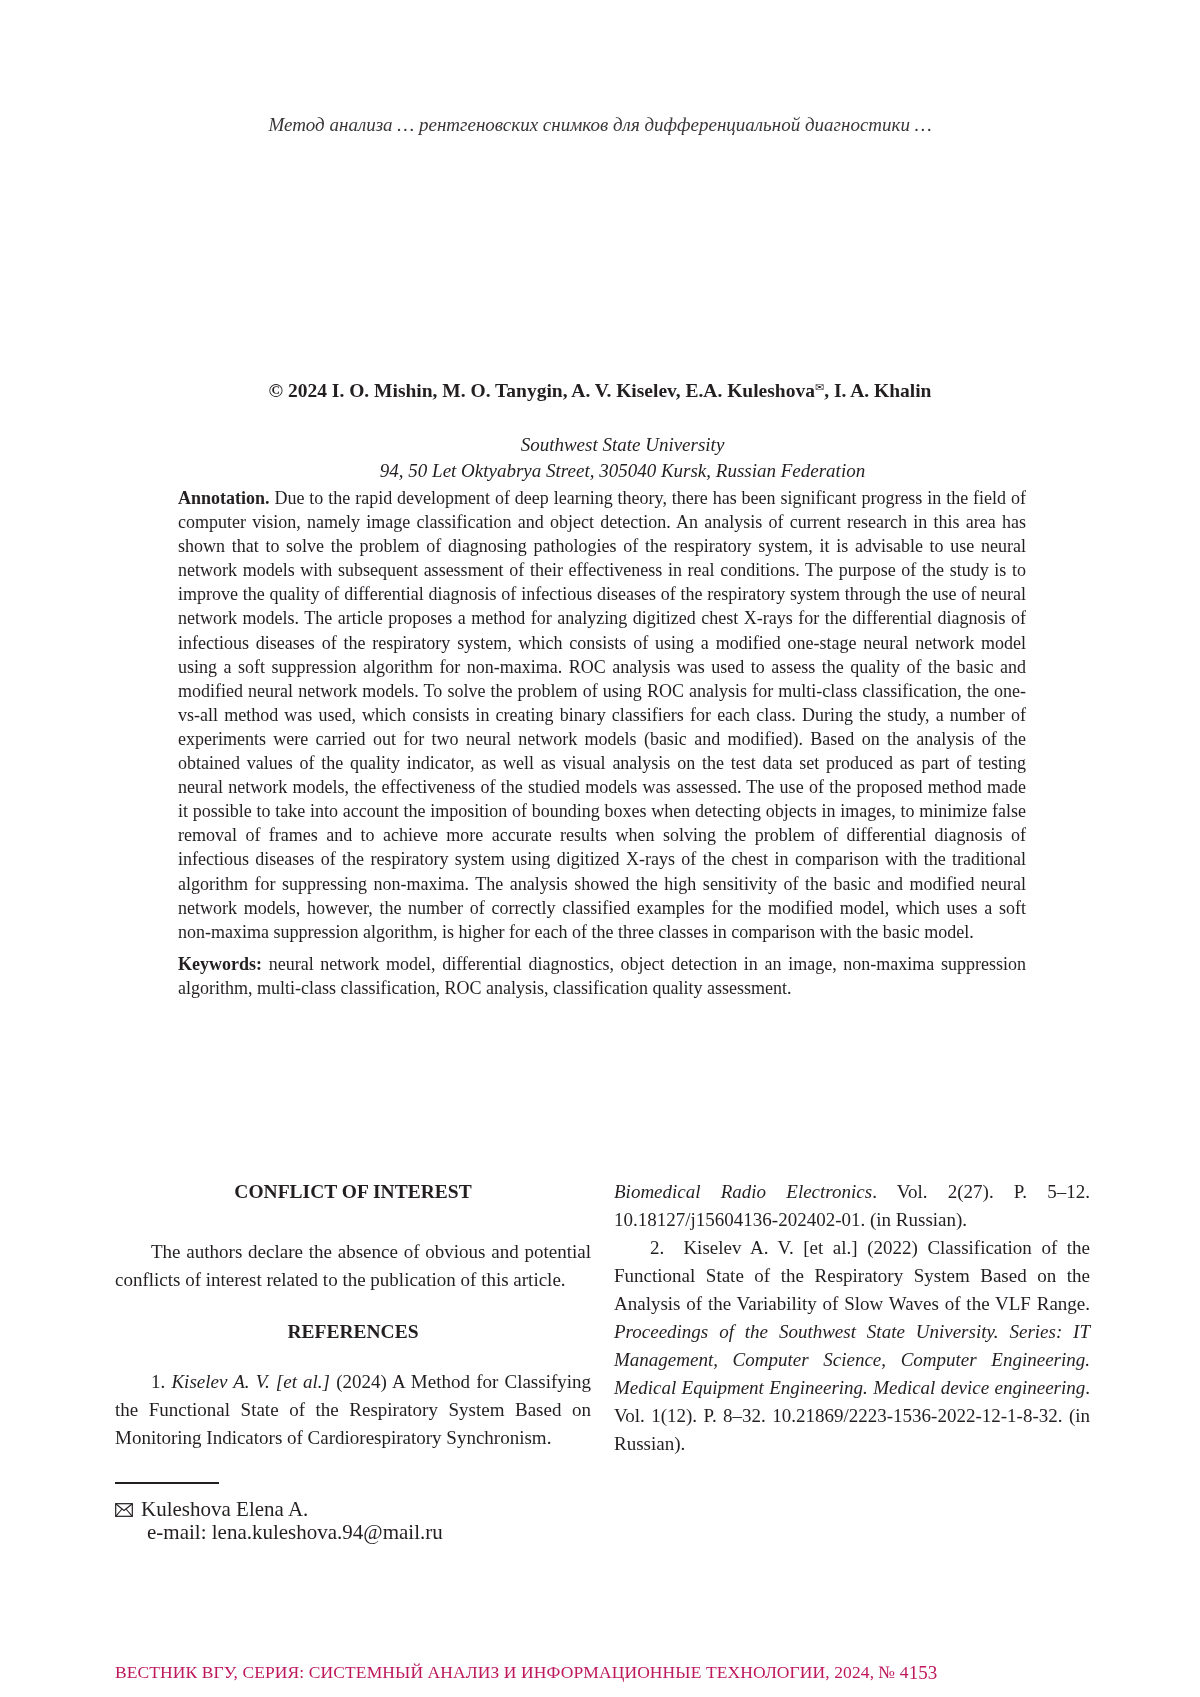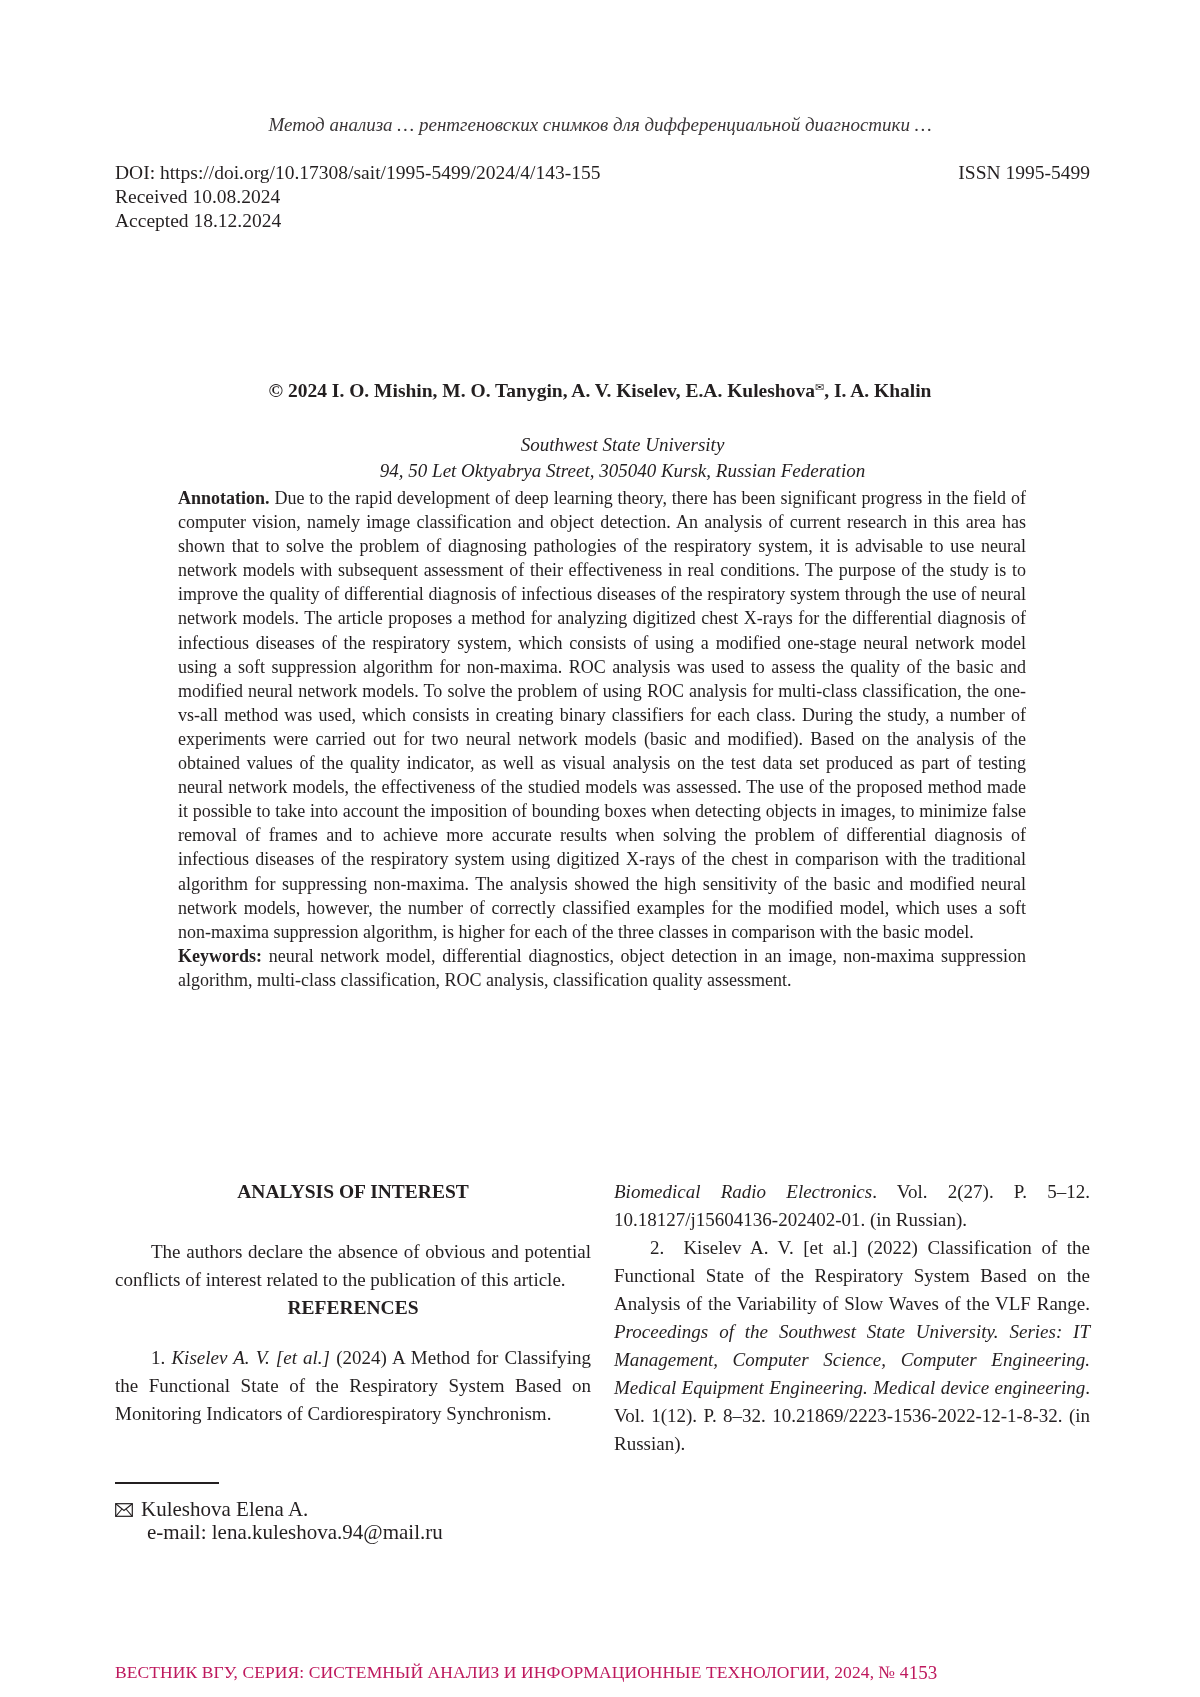--- a/index.html
+++ b/index.html
@@ -33,21 +33,21 @@
   .affiliation {
     position: absolute; top: 432px; left: 0; width: 1200px;
     text-align: center; font-style: italic; font-size: 19px; line-height: 26px; padding-left: 45px;
   }
 
   .abstract {
     position: absolute; top: 486px; left: 178px; width: 848px;
     font-size: 18px; line-height: 24.1px; text-align: justify;
   }
   .abstract b { font-weight: bold; }
-  .keywords { margin-top: 0; }
+  .keywords { margin-top: 8px; }
 
   .col-left {
     position: absolute; top: 1178px; left: 115px; width: 476px;
     font-size: 19px; line-height: 28px;
   }
   .col-right {
     position: absolute; top: 1178px; left: 614px; width: 476px;
     font-size: 19px; line-height: 28px;
   }
   .section-heading {
@@ -77,48 +77,40 @@
   .footer .journal { letter-spacing: 0.1px; }
   .footer .page-num { font-size: 19px; }
 </style>
 </head>
 <body>
 
 <div class="page">
 
   <div class="running-head">Метод анализа … рентгеновских снимков для дифференциальной диагностики …</div>
 
-  <div class="meta-block">
-    <div class="meta-row">
-      <span>DOI: https://doi.org/10.17308/sait/1995-5499/2024/4/143-155</span>
-      <span>ISSN 1995-5499</span>
-    </div>
-    <div>Received 10.08.2024</div>
-    <div>Accepted 18.12.2024</div>
-  </div>
 
 
   <div class="authors">
     <span>© 2024 I. O. Mishin, M. O. Tanygin, A. V. Kiselev, E.A. Kuleshova</span><sup>✉</sup><span>, I. A. Khalin</span>
   </div>
 
   <div class="affiliation">
     <div>Southwest State University</div>
     <div>94, 50 Let Oktyabrya Street, 305040 Kursk, Russian Federation</div>
   </div>
 
   <div class="abstract">
     <p><b>Annotation.</b><span> Due to the rapid development of deep learning theory, there has been significant progress in the field of computer vision, namely image classification and object detection. An analysis of current research in this area has shown that to solve the problem of diagnosing pathologies of the respiratory system, it is advisable to use neural network models with subsequent assessment of their effectiveness in real conditions. The purpose of the study is to improve the quality of differential diagnosis of infectious diseases of the respiratory system through the use of neural network models. The article proposes a method for analyzing digitized chest X-rays for the differential diagnosis of infectious diseases of the respiratory system, which consists of using a modified one-stage neural network model using a soft suppression algorithm for non-maxima. ROC analysis was used to assess the quality of the basic and modified neural network models. To solve the problem of using ROC analysis for multi-class classification, the one-vs-all method was used, which consists in creating binary classifiers for each class. During the study, a number of experiments were carried out for two neural network models (basic and modified). Based on the analysis of the obtained values of the quality indicator, as well as visual analysis on the test data set produced as part of testing neural network models, the effectiveness of the studied models was assessed. The use of the proposed method made it possible to take into account the imposition of bounding boxes when detecting objects in images, to minimize false removal of frames and to achieve more accurate results when solving the problem of differential diagnosis of infectious diseases of the respiratory system using digitized X-rays of the chest in comparison with the traditional algorithm for suppressing non-maxima. The analysis showed the high sensitivity of the basic and modified neural network models, however, the number of correctly classified examples for the modified model, which uses a soft non-maxima suppression algorithm, is higher for each of the three classes in comparison with the basic model.</span></p>
     <p class="keywords"><b>Keywords:</b><span> neural network model, differential diagnostics, object detection in an image, non-maxima suppression algorithm, multi-class classification, ROC analysis, classification quality assessment.</span></p>
   </div>
 
   <div class="col-left">
-    <h2 class="section-heading">ANALYSIS OF INTEREST</h2>
+    <h2 class="section-heading">CONFLICT OF INTEREST</h2>
     <p class="para" style="margin-top:32px">The authors declare the absence of obvious and potential conflicts of interest related to the publication of this article.</p>
-    <h2 class="section-heading" style="">REFERENCES</h2>
+    <h2 class="section-heading" style="margin-top:24px">REFERENCES</h2>
     <p class="ref ref-first" style="margin-top:22px"><span>1.</span> <i>Kiselev A. V. [et al.]</i><span> (2024) </span><span>A Method for Classifying the Functional State of the Respiratory System Based on Monitoring Indicators of Cardiorespiratory Synchronism. </span></p>
   </div>
 
   <div class="col-right">
     <p class="ref"><i>Biomedical Radio Electronics</i><span>. Vol. 2(27). P. 5–12. 10.18127/j15604136-202402-01. (in Russian).</span></p>
     <p class="ref ref-first"><span>2.</span>&nbsp; <span>Kiselev A. V. [et al.]</span><span> (2022) </span><span>Classification of the Functional State of the Respiratory System Based on the Analysis of the Variability of Slow Waves of the VLF Range. </span><i>Proceedings of the Southwest State University. Series: IT Management, Computer Science, Computer Engineering. Medical Equipment Engineering. Medical device engineering</i><span>. Vol. 1(12). P. 8–32. 10.21869/2223-1536-2022-12-1-8-32. (in Russian).</span></p>
   </div>
 
   <div class="footnote-rule"></div>
   <div class="footnote">

